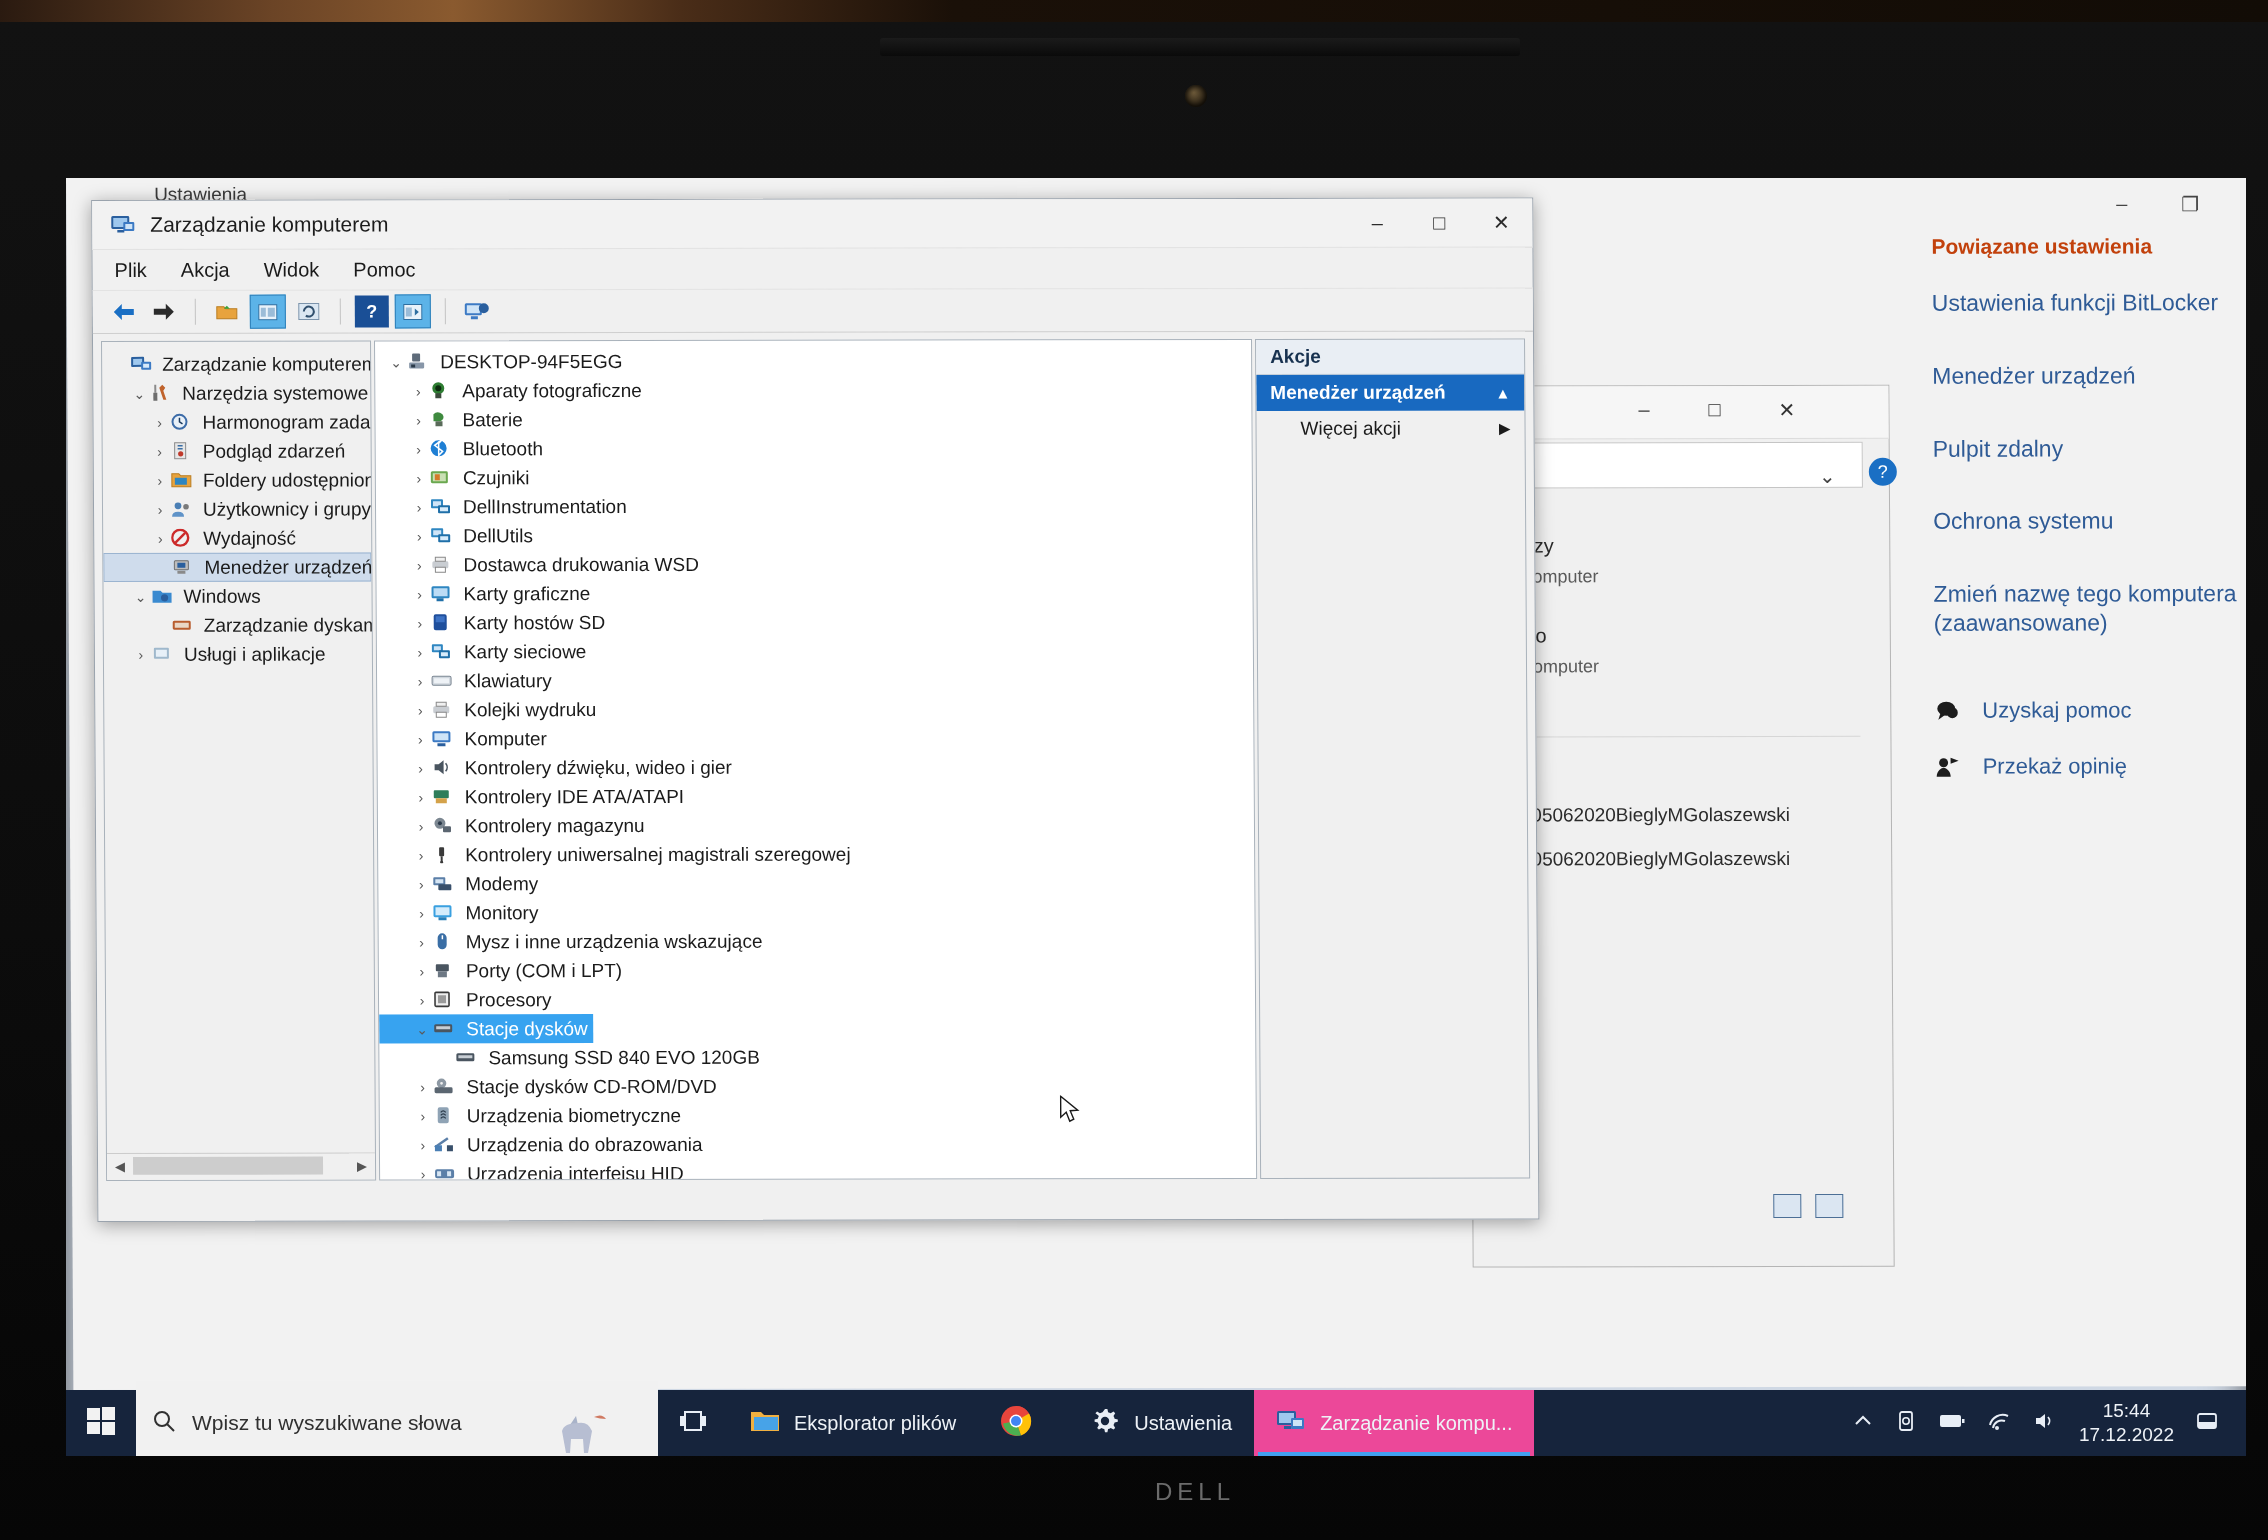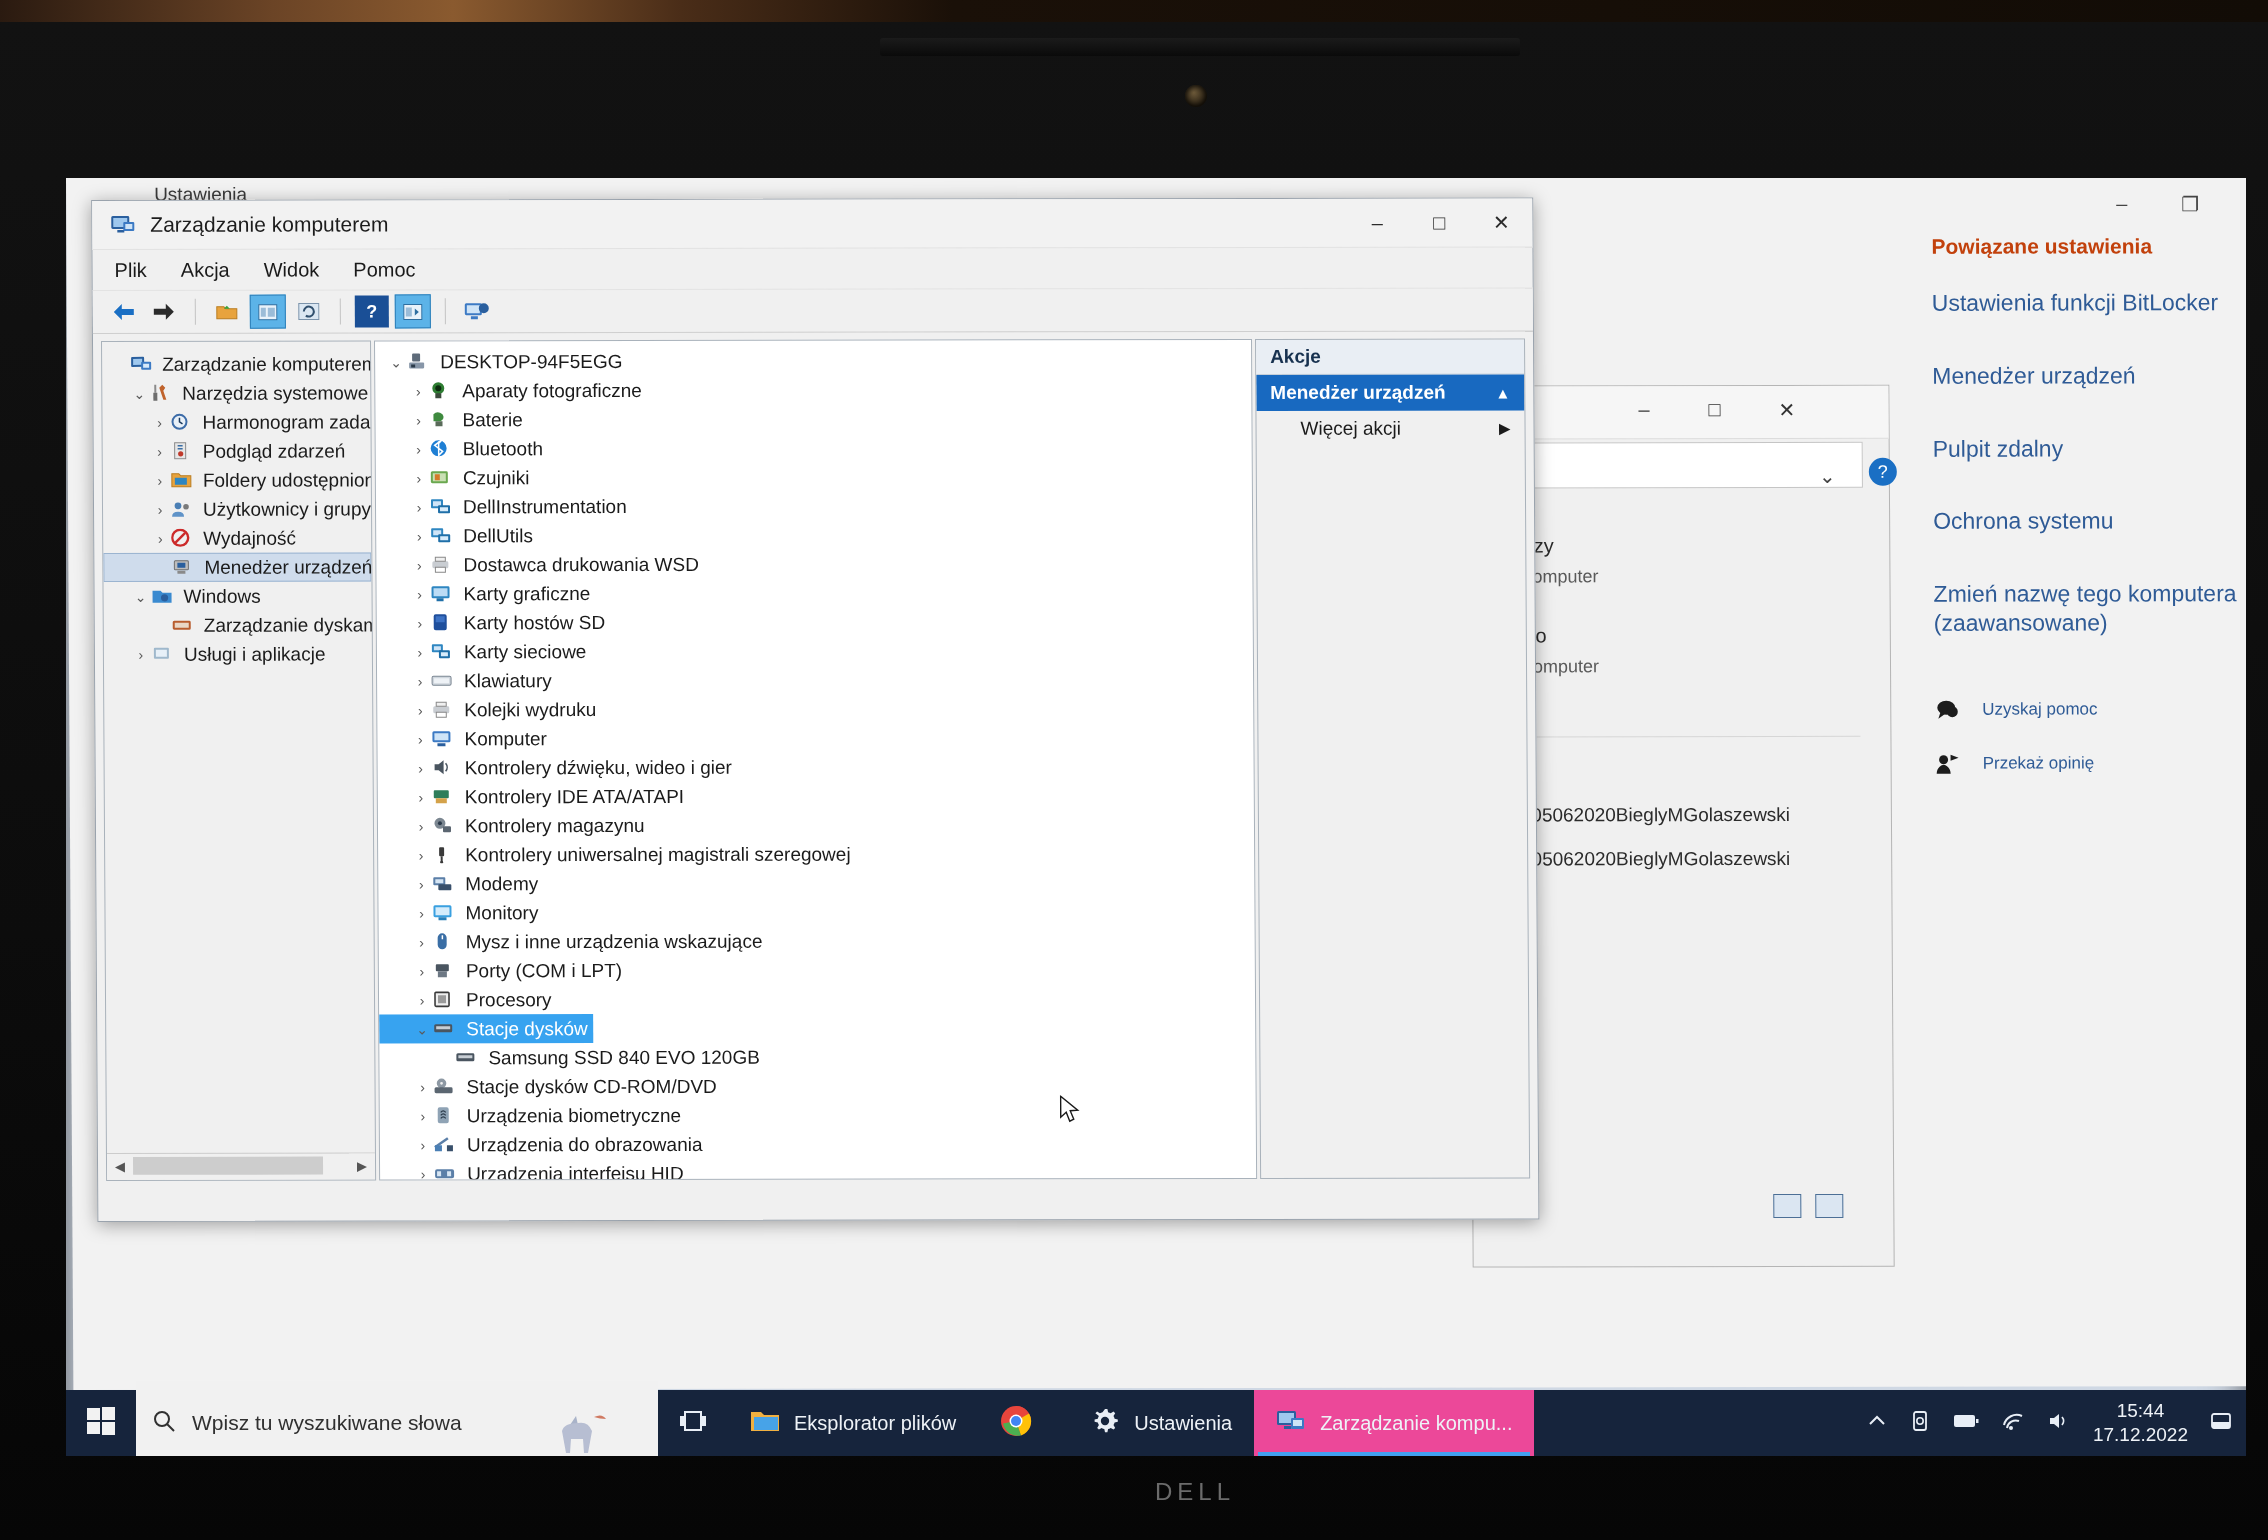--- a/index.html
+++ b/index.html
@@ -29,21 +29,21 @@
   
   .settings{position:absolute;left:0;top:0;width:2180px;height:1212px;background:#f2f2f2;}
   .settings-title{position:absolute;left:88px;top:6px;font-size:19px;color:#3a3a3a;}
   .set-min,.set-max{position:absolute;top:18px;color:#444;font-size:20px;}
   .set-min{left:2050px;}.set-max{left:2115px;}
   .settings-right{position:absolute;left:1865px;top:60px;width:330px;}
   .sr-head{font-size:21px;color:#c2410c;margin-bottom:30px;font-weight:600;}
   .sr-link{font-size:23px;color:#2f5b96;margin-bottom:44px;line-height:1.25;cursor:pointer;}
   .sr-foot{margin-top:60px;}
   .sr-foot-row{display:flex;align-items:center;gap:22px;margin-bottom:30px;}
-  .sr-foot-row span.lbl{font-size:17px;color:#2f5b96;}
+  .sr-foot-row span.lbl{font-size:22px;color:#2f5b96;}
   .fi{width:26px;height:24px;color:#333;font-size:21px;line-height:1;}
 
   .sysinfo{position:absolute;left:530px;top:1215px;width:1000px;}
   .sys-row{display:flex;font-size:20px;color:#2b2b2b;margin-bottom:30px;}
   .sys-key{width:345px;}
   .sys-val{}
 
   .set-left{position:absolute;left:60px;top:1215px;width:430px;}
   .set-left-row{display:flex;align-items:center;gap:24px;margin-bottom:38px;font-size:21px;color:#2b2b2b;}
 
@@ -117,21 +117,21 @@
   .taskbar{position:absolute;left:0;bottom:0;width:2180px;height:66px;background:#16243c;display:flex;align-items:center;}
   .tb-start{width:70px;height:66px;display:flex;align-items:center;justify-content:center;}
   .tb-search{width:490px;height:52px;background:#f1f1f1;display:flex;align-items:center;
      gap:16px;padding:16px 16px;position:relative;overflow:hidden;}
   .tb-search .ph{font-size:21px;color:#303030;}
   .tb-task{width:70px;display:flex;align-items:center;justify-content:center;}
   .tb-app{height:66px;display:flex;align-items:center;gap:14px;padding:0 22px;position:relative;}
   .tb-app span{font-size:20px;color:#eef2f7;}
   .tb-app.active{background:#ec4899;}
   .tb-app.active:after{content:"";position:absolute;left:4px;right:4px;bottom:0;height:4px;background:#43a0f0;}
-  .tray{margin-left:auto;display:flex;align-items:center;gap:22px;padding-right:14px;color:#e8eef6;}
+  .tray{margin-left:auto;display:flex;align-items:center;gap:22px;padding-right:28px;color:#e8eef6;}
   .clock{font-size:19px;line-height:1.25;text-align:center;color:#eef2f7;}
 </style>
 </head>
 <body>
 
 <div id="root">
   <div class="wood-top"></div>
   <div class="bezel"></div>
   <div class="bezel-hinge"></div>
   <div class="cam"></div>

